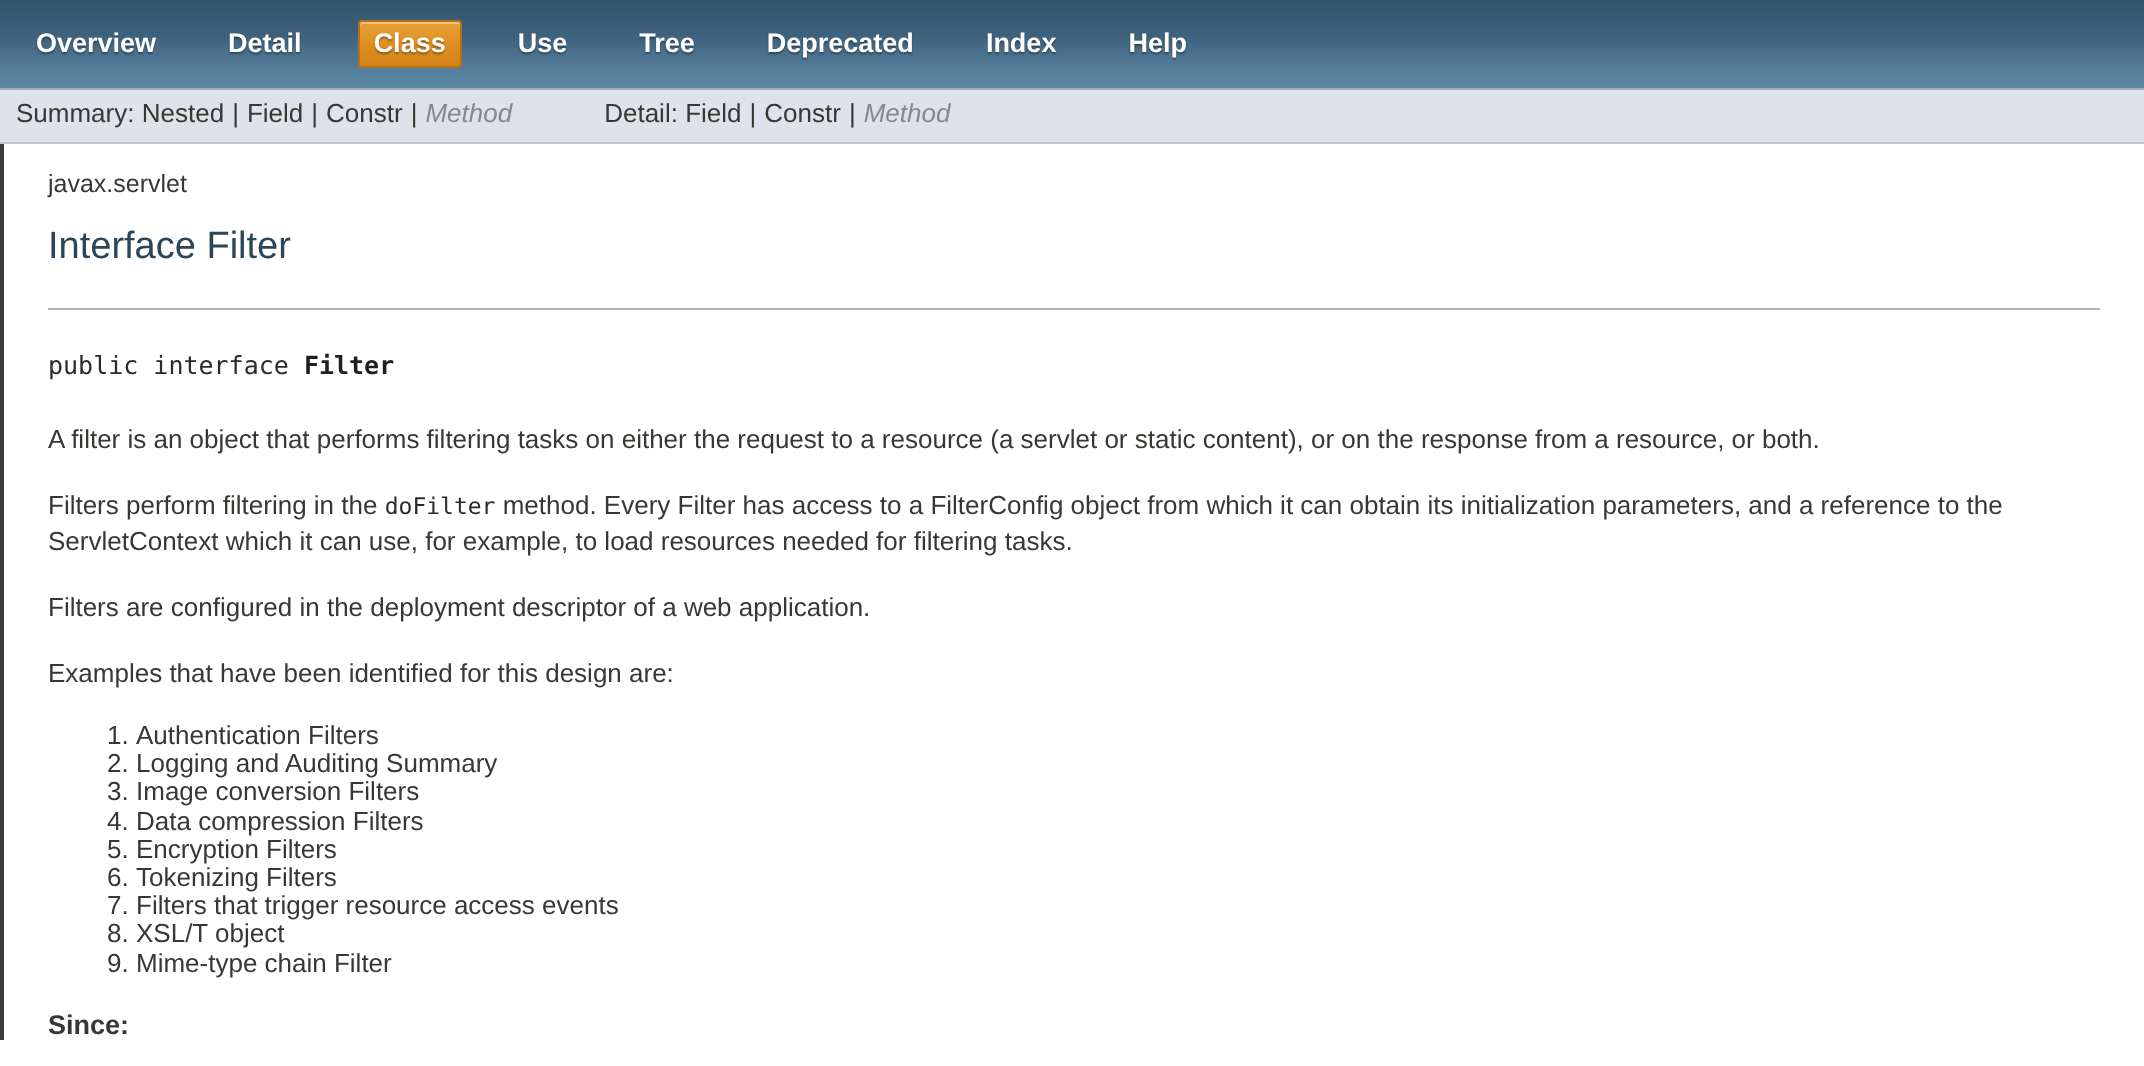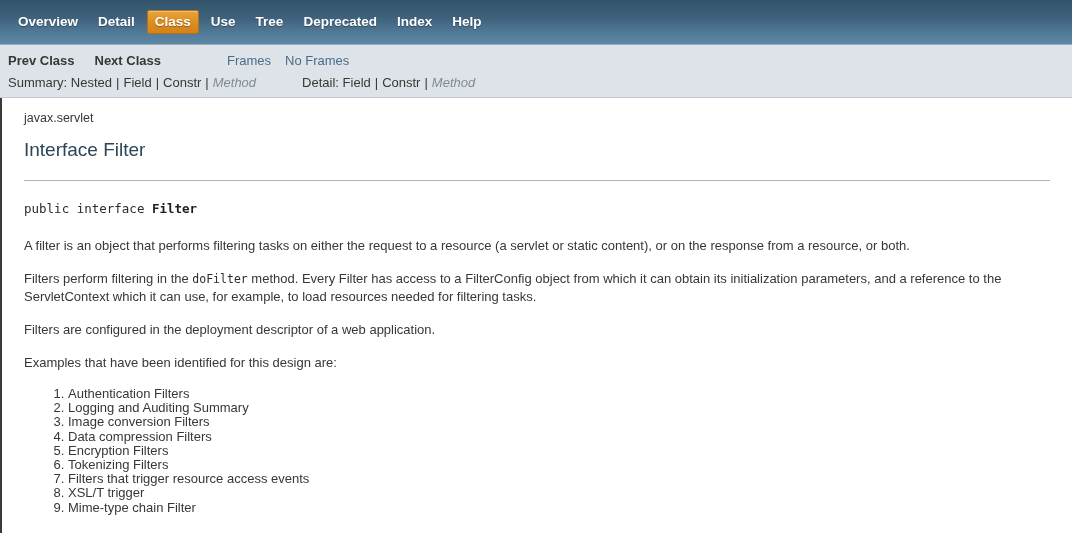--- a/index.html
+++ b/index.html
@@ -27,20 +27,21 @@
     padding-left: 8px;
     box-sizing: border-box;
     position: relative;
   }
   .topnav ul {
     list-style: none;
     margin: 0;
     padding: 0;
     display: flex;
     align-items: center;
+    gap: 16px;
   }
   .topnav li {
     margin: 0 2px;
   }
   .navlink {
     display: inline-block;
     color: #ffffff;
     text-decoration: none;
     font-size: 13.5px;
     font-weight: bold;
@@ -188,27 +189,20 @@
       <li><a class="navlink active">Class</a></li>
       <li><a class="navlink">Use</a></li>
       <li><a class="navlink">Tree</a></li>
       <li><a class="navlink">Deprecated</a></li>
       <li><a class="navlink">Index</a></li>
       <li><a class="navlink">Help</a></li>
     </ul>
 </div>
 
 <div class="subnav">
-  <div class="subnav-row row1">
-    <a class="sub-strong">Prev Class</a>
-    <a class="sub-strong">Next Class</a>
-    <span class="gap-wide"></span>
-    <a class="sub-link">Frames</a>
-    <a class="sub-link">No Frames</a>
-  </div>
   <div class="subnav-row row2">
     <span class="sub-label">Summary:</span>
     <span id="summary-items"><span>&nbsp;</span><a class="sub-item">Nested</a><span class="sep">|</span><a class="sub-item">Field</a><span class="sep">|</span><a class="sub-item">Constr</a><span class="sep">|</span><a class="sub-item muted">Method</a></span>
     <span class="gap-wide"></span>
     <span class="sub-label">Detail:</span>
     <span id="detail-items"><span>&nbsp;</span><a class="sub-item">Field</a><span class="sep">|</span><a class="sub-item">Constr</a><span class="sep">|</span><a class="sub-item muted">Method</a></span>
   </div>
 </div>
 
 <div class="content">
@@ -230,20 +224,20 @@
     <p class="body">Examples that have been identified for this design are:</p>
 
     <ol class="examples" id="examples-list">
         <li>Authentication Filters</li>
         <li>Logging and Auditing Summary</li>
         <li>Image conversion Filters</li>
         <li>Data compression Filters</li>
         <li>Encryption Filters</li>
         <li>Tokenizing Filters</li>
         <li>Filters that trigger resource access events</li>
-        <li>XSL/T trigger</li>
+        <li>XSL/T object</li>
         <li>Mime-type chain Filter</li>
       </ol>
 
     <div class="since-head">Since:</div>
 
   </div>
 </div>
 
 </body></html>

